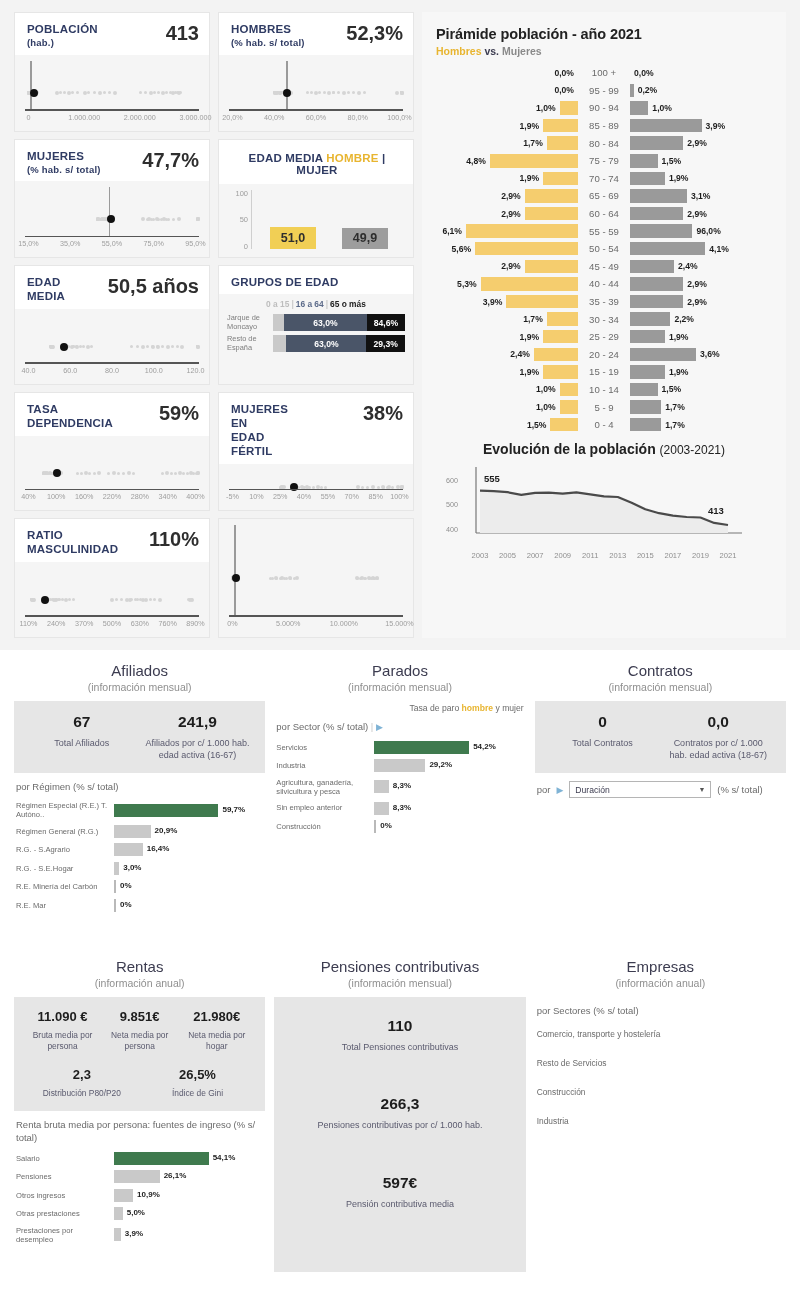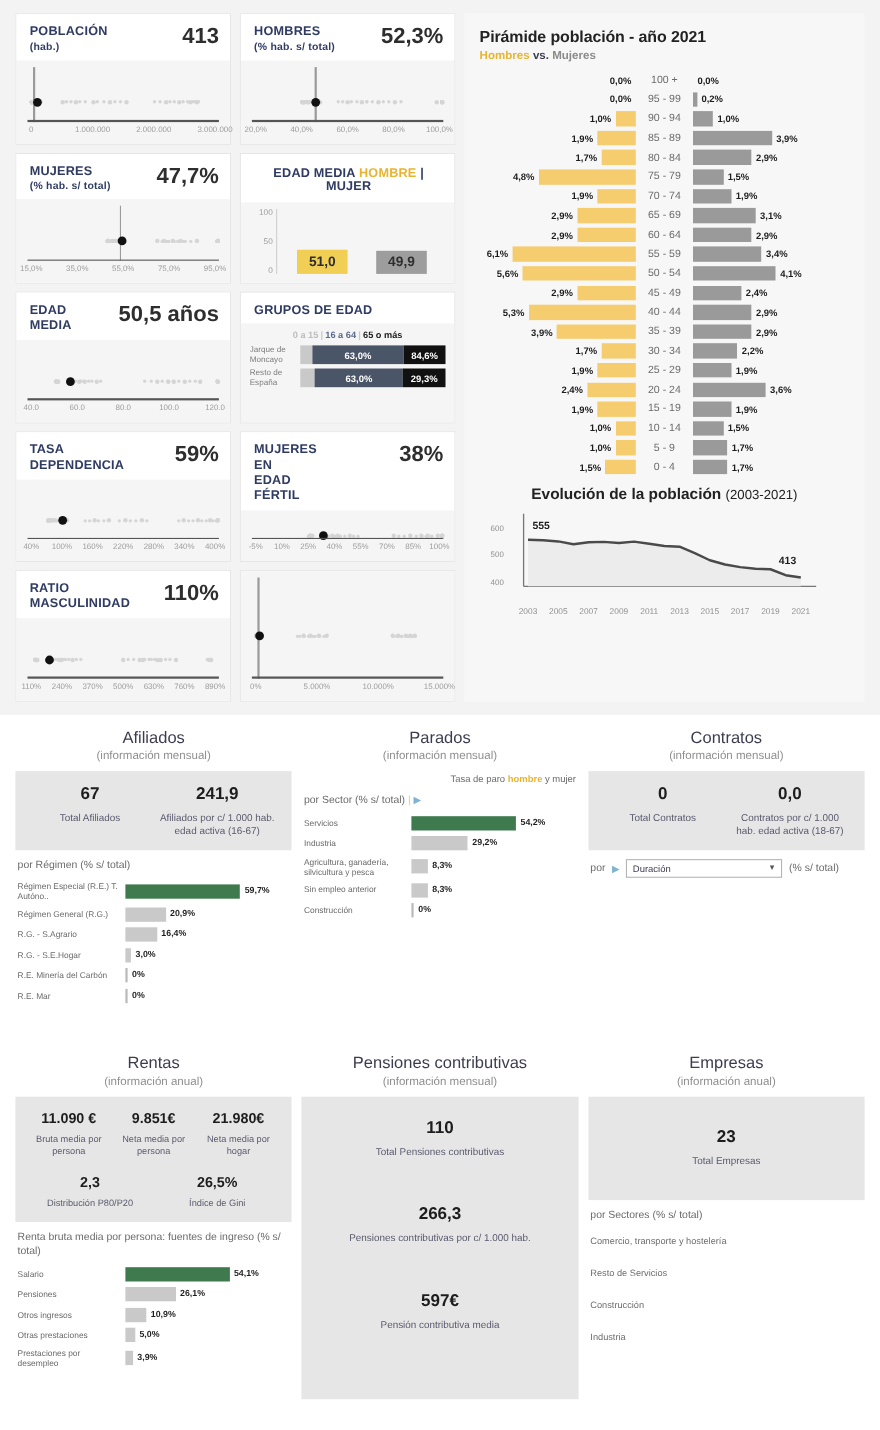--- a/index.html
+++ b/index.html
@@ -812,21 +812,21 @@
     </div>
   </div>
   <div class="pyr-row">
     <div class="pyr-left">
       <span class="pv">6,1%</span>
       <div class="pbar m" style="width:112px"></div>
     </div>
     <div class="pyr-lbl">55 - 59</div>
     <div class="pyr-right">
       <div class="pbar f" style="width:62.42622950819673px"></div>
-      <span class="pv">3,4%</span>
+      <span class="pv">96,0%</span>
     </div>
   </div>
   <div class="pyr-row">
     <div class="pyr-left">
       <span class="pv">5,6%</span>
       <div class="pbar m" style="width:102.81967213114754px"></div>
     </div>
     <div class="pyr-lbl">50 - 54</div>
     <div class="pyr-right">
       <div class="pbar f" style="width:75.27868852459017px"></div>
@@ -1233,26 +1233,20 @@
           <div class="stat-l">Pensión contributiva media</div>
         </div>
       </div>
     </div>
 
     <div class="bsec">
       <div class="bsec-head">
         <div class="bsec-title">Empresas</div>
         <div class="bsec-sub">(información anual)</div>
       </div>
-      <div class="bsec-stats" style="padding:28px 10px 30px 10px;">
-        <div class="stat">
-          <div class="stat-v">23</div>
-          <div class="stat-l">Total Empresas</div>
-        </div>
-      </div>
       <div class="bsec-body">
         <div class="blk-title">por Sectores (% s/ total)</div>
         <div class="emp-list" id="empresas-rows">
             <div class="emp-item">Comercio, transporte y hostelería</div>
             <div class="emp-item">Resto de Servicios</div>
             <div class="emp-item">Construcción</div>
             <div class="emp-item">Industria</div>
           </div>
       </div>
     </div>

